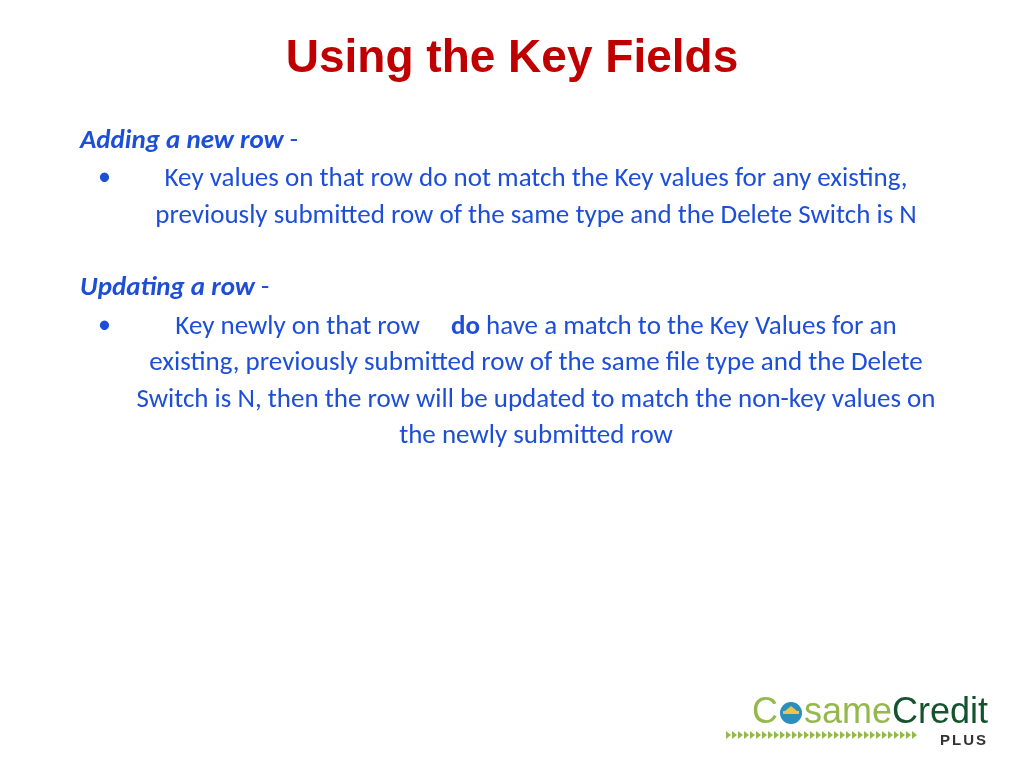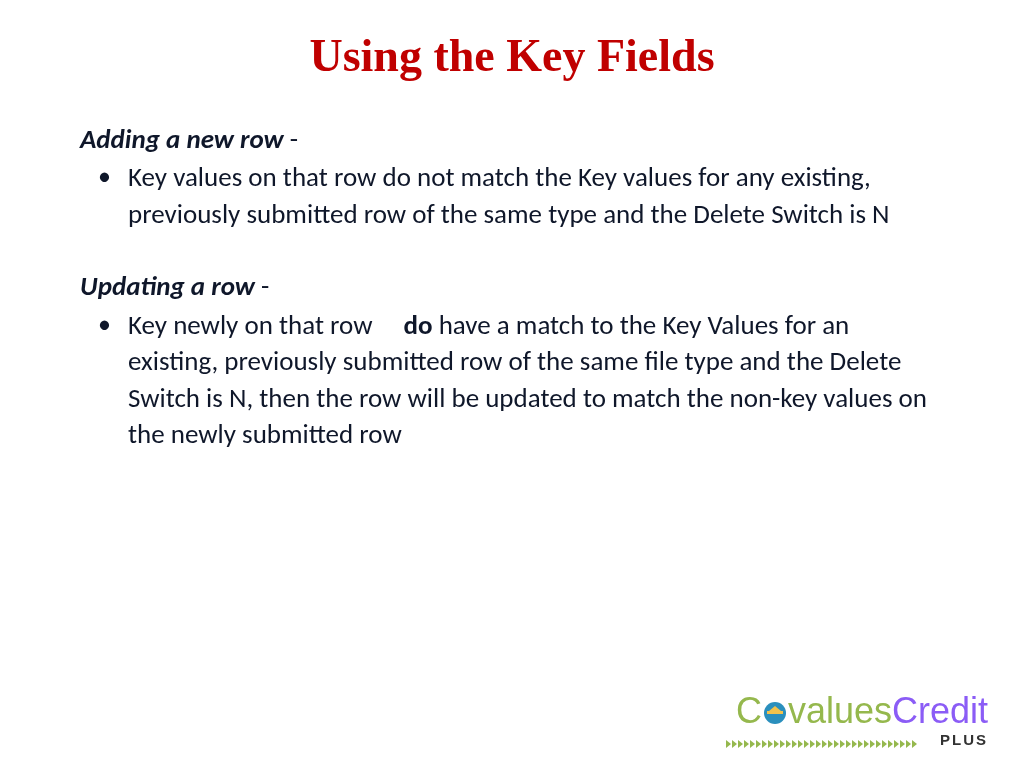--- a/index.html
+++ b/index.html
@@ -15,39 +15,40 @@
   .slide {
     padding: 30px 80px 20px 80px;
   }
   .title {
     color: #c00000;
     font-size: 46px;
     font-weight: 700;
     text-align: center;
     line-height: 1.15;
     margin-bottom: 38px;
-    font-family: Liberation Serif, serif;
+    font-family: Liberation Sans, sans-serif;
   }
   .content {
     font-size: 27px;
     line-height: 1.35;
-    color: #0f172a;
+    color: #1d4ed8;
   }
   .section-head {
     font-weight: 700;
     font-style: italic;
   }
   .section-dash {
     font-weight: 400;
     font-style: normal;
   }
   ul {
     list-style: none;
     margin: 0;
     padding: 0;
+    text-align: center;
   }
   li {
     position: relative;
     padding-left: 48px;
     margin-top: 2px;
   }
   li::before {
     content: "•";
     position: absolute;
     left: 18px;
@@ -68,25 +69,25 @@
     font-family: "Trebuchet MS", "Segoe UI", Arial, sans-serif;
     font-size: 36px;
     font-weight: 400;
     letter-spacing: 0px;
     line-height: 1;
   }
   .lg-c   { color: #95b84d; }
   .lg-o   { display: inline-block; position: relative; }
   .lg-o svg { vertical-align: -3px; }
   .lg-lege{ color: #95b84d; }
-  .lg-credit { color: #8b5cf6; }
+  .lg-credit { color: #14532d; }
   .logo-sub {
     display: flex;
     justify-content: flex-end;
-    align-items: flex-end;
+    align-items: flex-start;
     gap: 22px;
     margin-top: 2px;
   }
   .chevrons {
     display: flex;
     gap: 0px;
   }
   .chevrons span {
     width: 0; height: 0;
     border-top: 4px solid transparent;
@@ -132,21 +133,21 @@
     </div>
   </div>
 </div>
 
 <div class="logo">
   <div class="logo-main">
     <span class="lg-c">C</span><span class="lg-o"><svg width="26" height="26" viewBox="0 0 26 26">
           <circle cx="13" cy="13" r="11" fill="#2a8fbd"></circle>
           <rect x="5" y="11" width="16" height="3" fill="#f2c24b"></rect>
           <path d="M7 11 L13 6 L19 11 Z" fill="#f2c24b"></path>
-        </svg></span><span class="lg-lege">values</span><span class="lg-credit">Credit</span>
+        </svg></span><span class="lg-lege">same</span><span class="lg-credit">Credit</span>
   </div>
   <div class="logo-sub">
     <div class="chevrons">
       <span></span>
         <span></span>
         <span></span>
         <span></span>
         <span></span>
         <span></span>
         <span></span>

